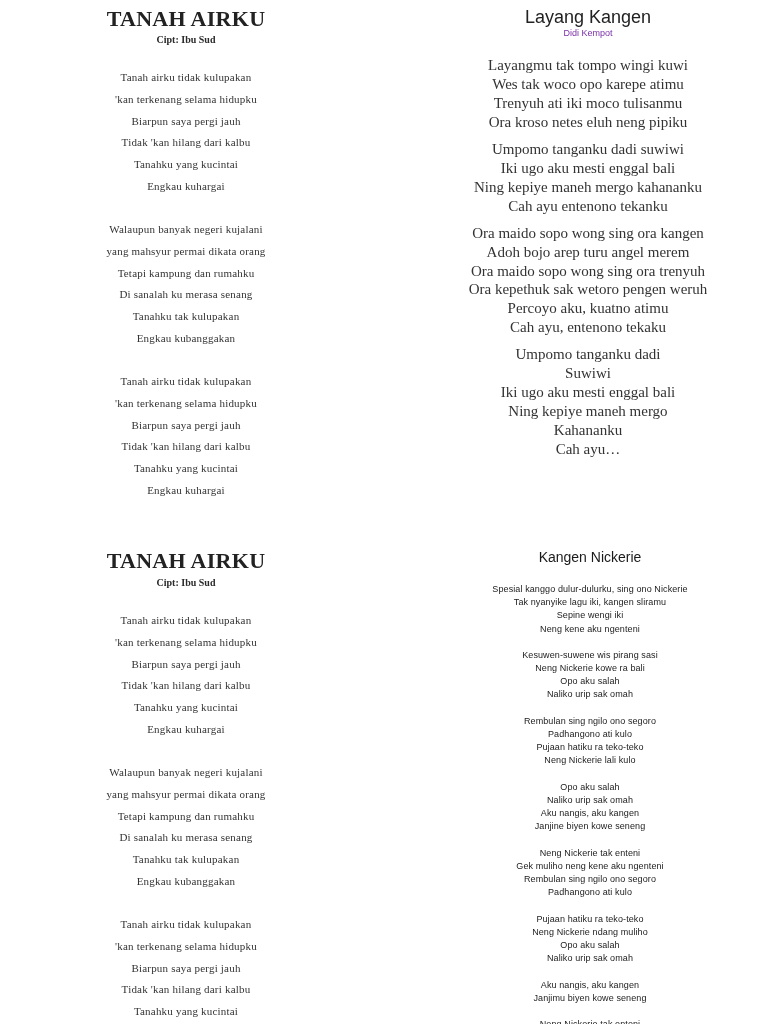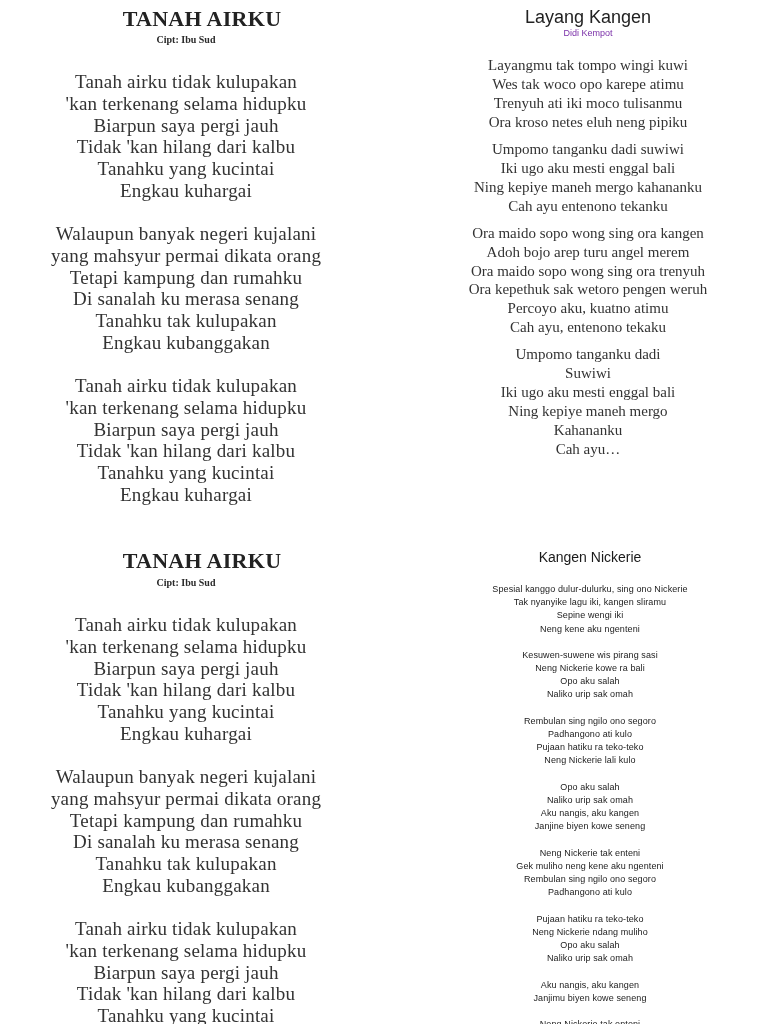--- a/index.html
+++ b/index.html
@@ -1,31 +1,31 @@
 <!DOCTYPE html>
 <html><head>
 <meta charset="utf-8">
 <style>
   html, body { margin: 0; padding: 0; background: #ffffff; }
   body { width: 768px; height: 1024px; position: relative; overflow: hidden; }
   .panel { position: absolute; }
   .serif-title {
-    position: absolute; left: 16px; width: 100%; text-align: center;
+    position: absolute; left: 0; width: 100%; text-align: center;
     font-family: "Liberation Serif", "DejaVu Serif", serif; font-weight: bold;
     font-size: 22px; color: #222; letter-spacing: 0.3px; line-height: 1;
   }
   .serif-credit {
     position: absolute; left: 0; width: 100%; text-align: center;
     font-family: "Liberation Serif", "DejaVu Serif", serif; font-weight: bold;
     font-size: 10px; color: #2a2a2a; line-height: 1;
   }
   .serif-line {
     position: absolute; left: 0; width: 100%; text-align: center;
     font-family: "Liberation Serif", "DejaVu Serif", serif;
-    font-size: 19px; color: #333; line-height: 1; white-space: nowrap;
+    font-size: 11px; color: #333; line-height: 1; white-space: nowrap;
     letter-spacing: 0.2px;
   }
   .sans-title {
     position: absolute; left: 0; width: 100%; text-align: center;
     font-family: "Liberation Sans", "DejaVu Sans", sans-serif;
     font-size: 18px; color: #222; line-height: 1;
   }
   .sans-credit {
     position: absolute; left: 0; width: 100%; text-align: center;
     font-family: "Liberation Sans", "DejaVu Sans", sans-serif;

